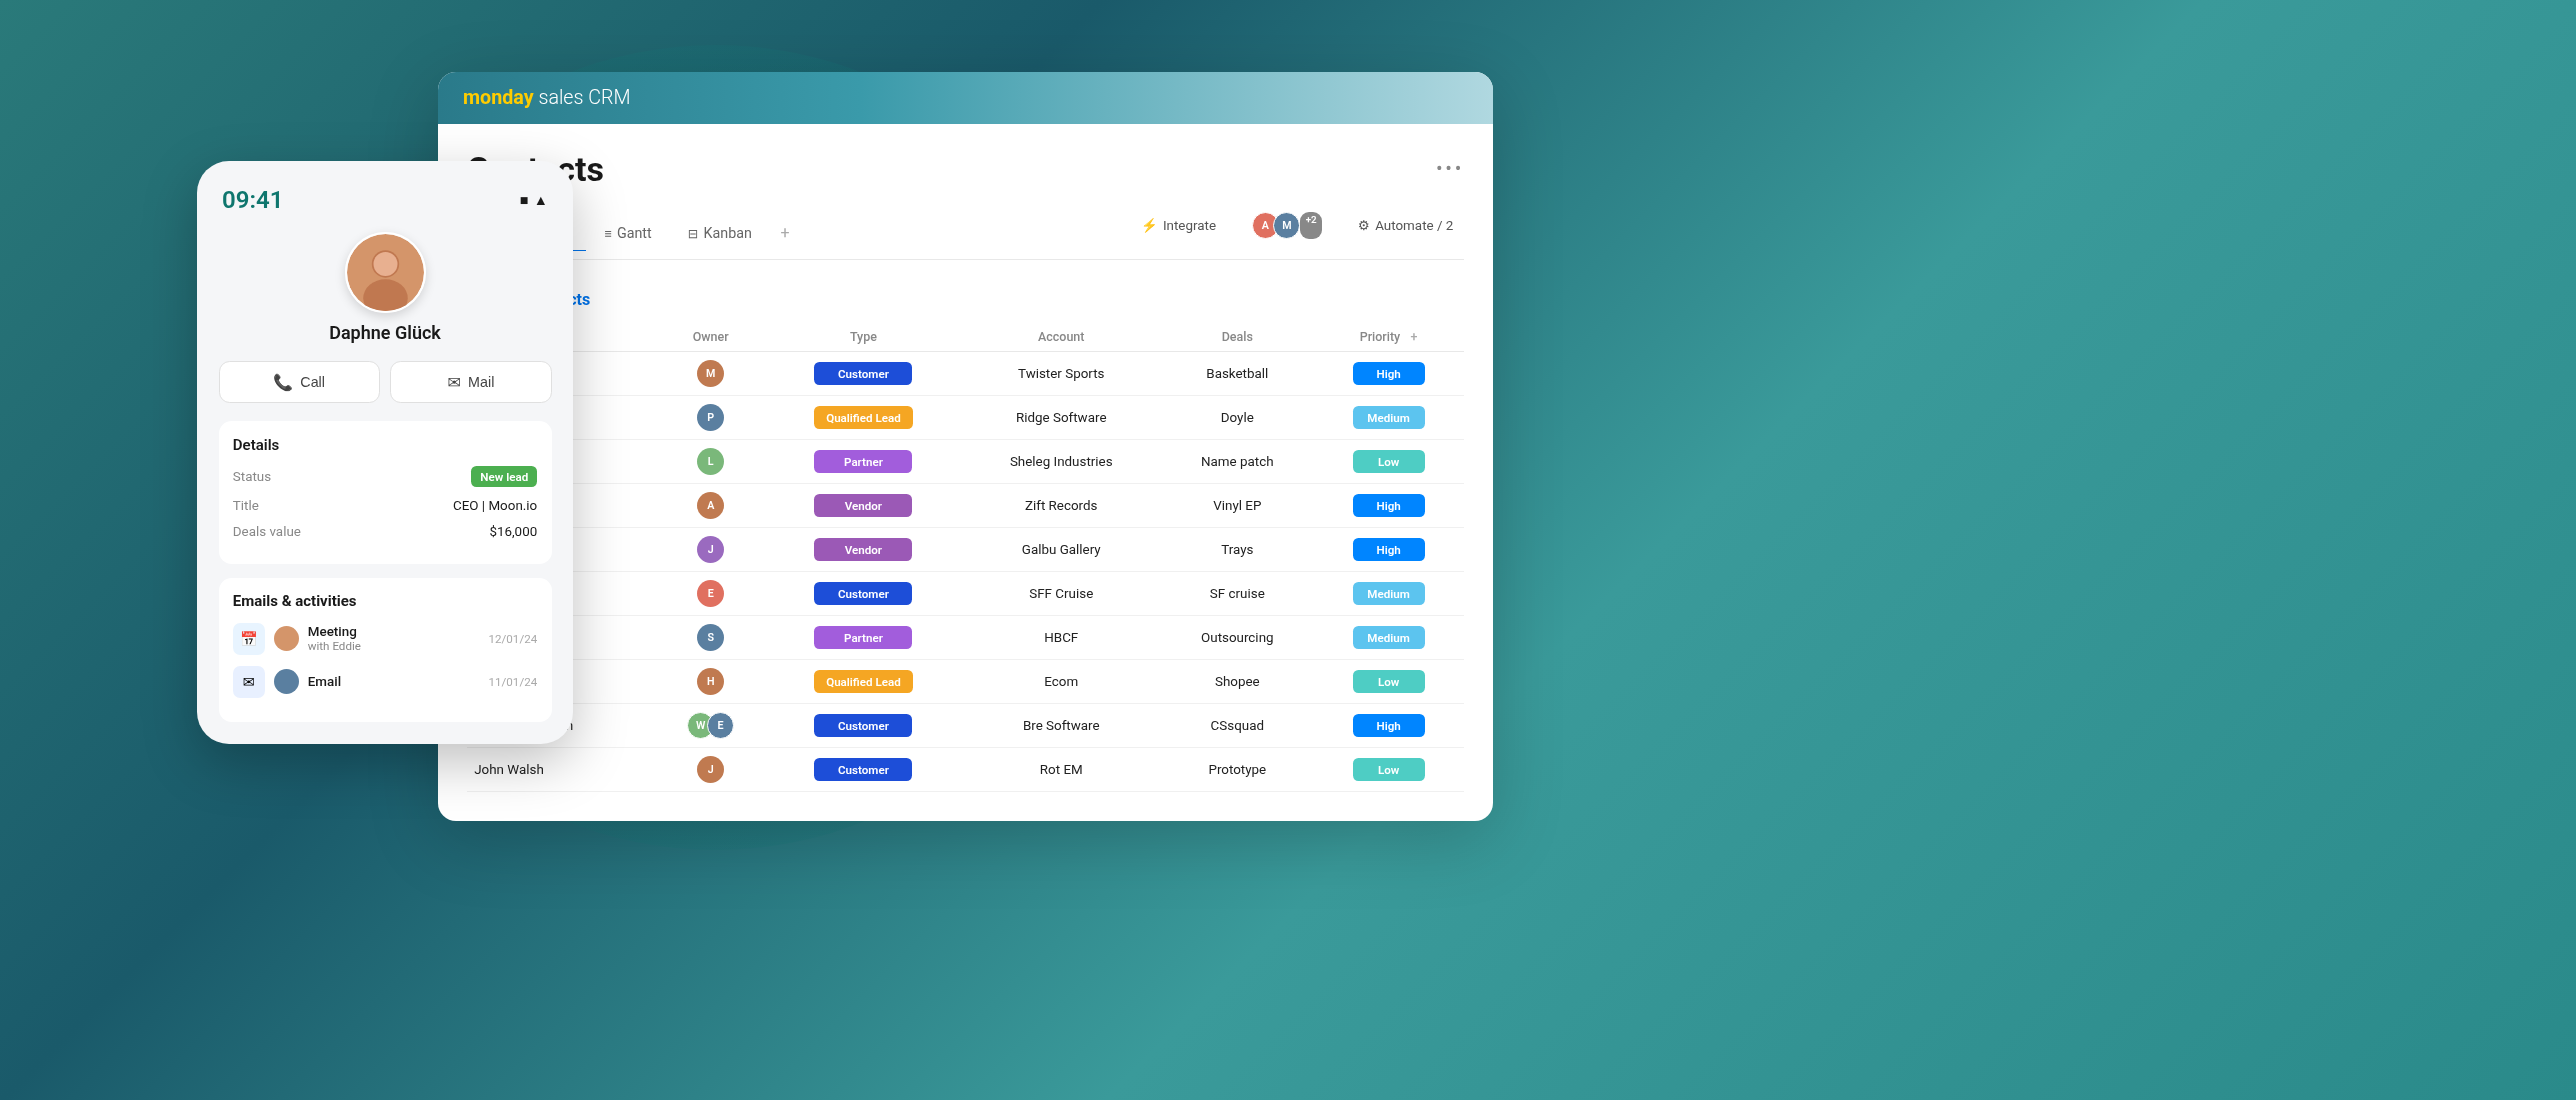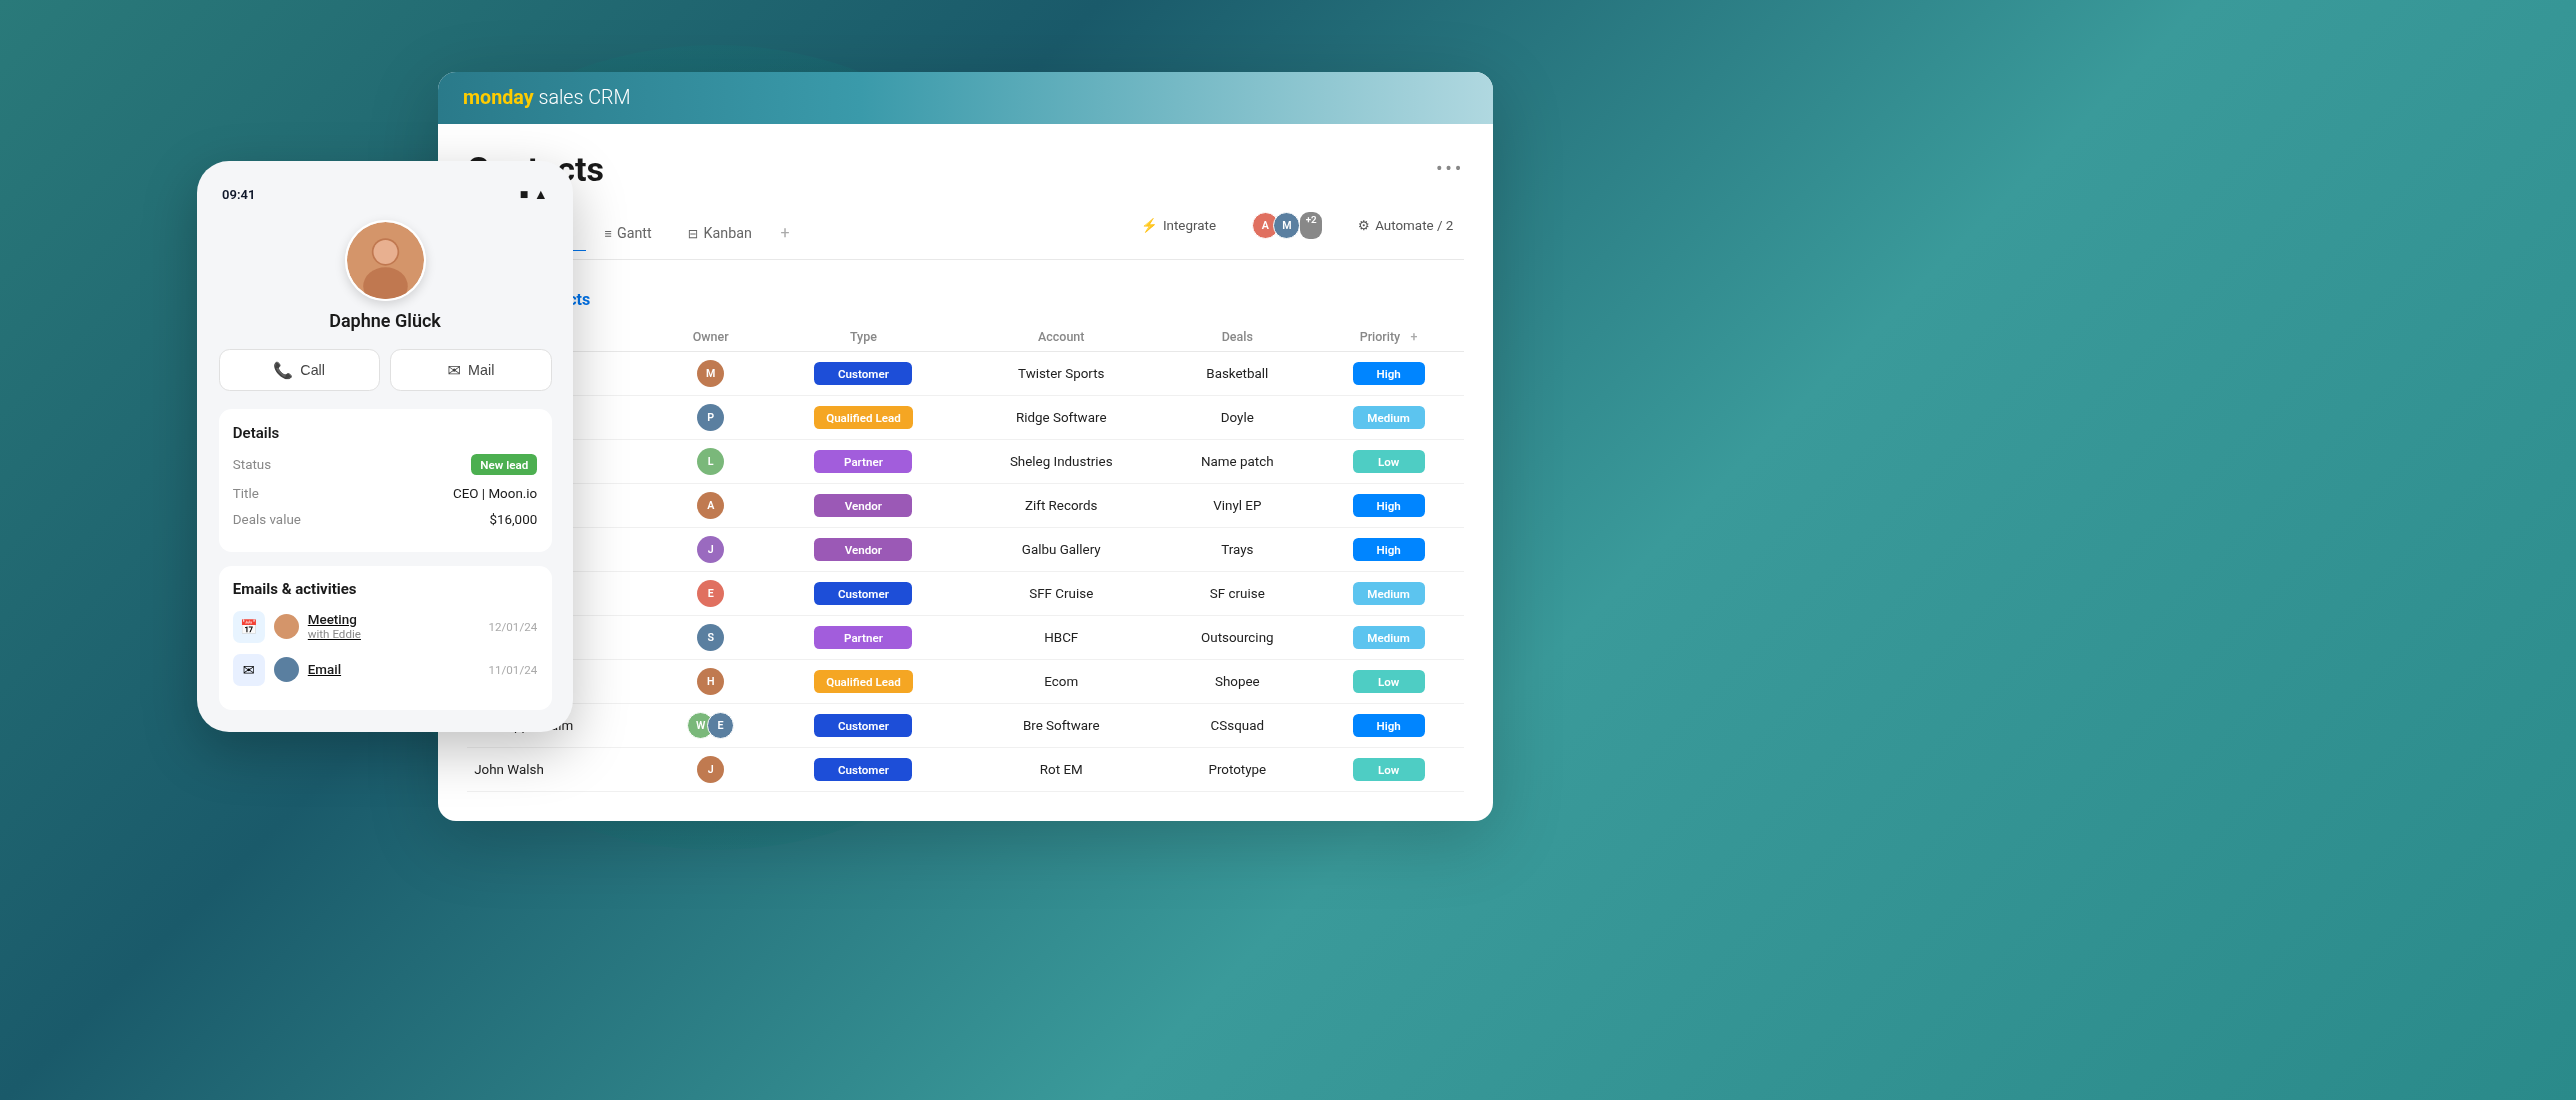--- a/index.html
+++ b/index.html
@@ -37,23 +37,23 @@
     }
 
     .phone-status-bar {
       display: flex;
       justify-content: space-between;
       align-items: center;
       margin-bottom: 18px;
       padding: 0 3.6px;
     }
     .phone-time {
-      font-size: 13px;
-      font-weight: 600;
-      color: #0f172a;
+      font-size: 24px;
+      font-weight: 600;
+      color: #0f766e;
     }
     .phone-icons {
       display: flex;
       gap: 5.4px;
       align-items: center;
     }
     .phone-icons span {
       font-size: 14.3px;
       color: #1a1a1a;
     }
@@ -174,21 +174,20 @@
     }
     .activity-person-avatar {
       width: 25px;
       height: 25px;
       border-radius: 50%;
       background: #d4956a;
       flex-shrink: 0;
     }
     .activity-text {
       flex: 1;
-      text-decoration: underline;
     }
     .activity-main {
       font-size: 13.4px;
       font-weight: 500;
       color: #1a1a1a;
     }
     .activity-sub {
       font-size: 11.6px;
       color: #888;
     }

